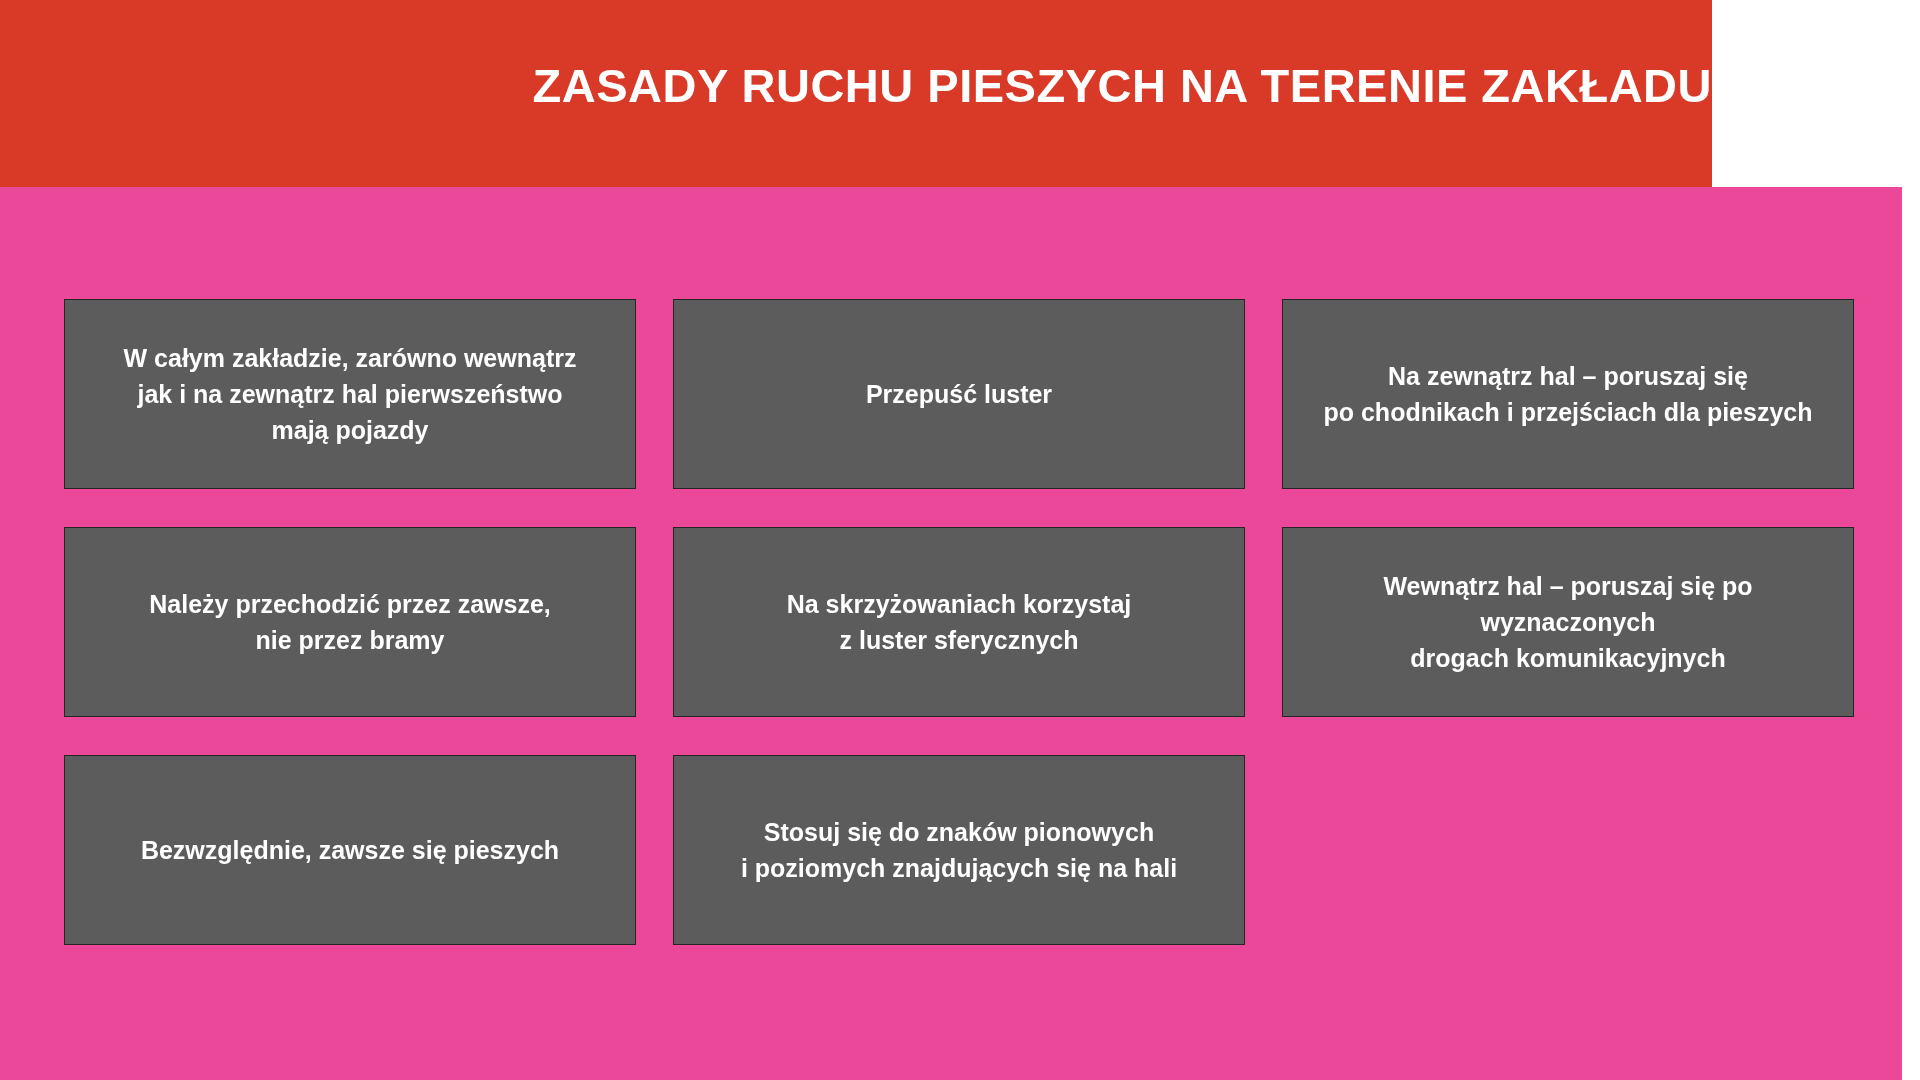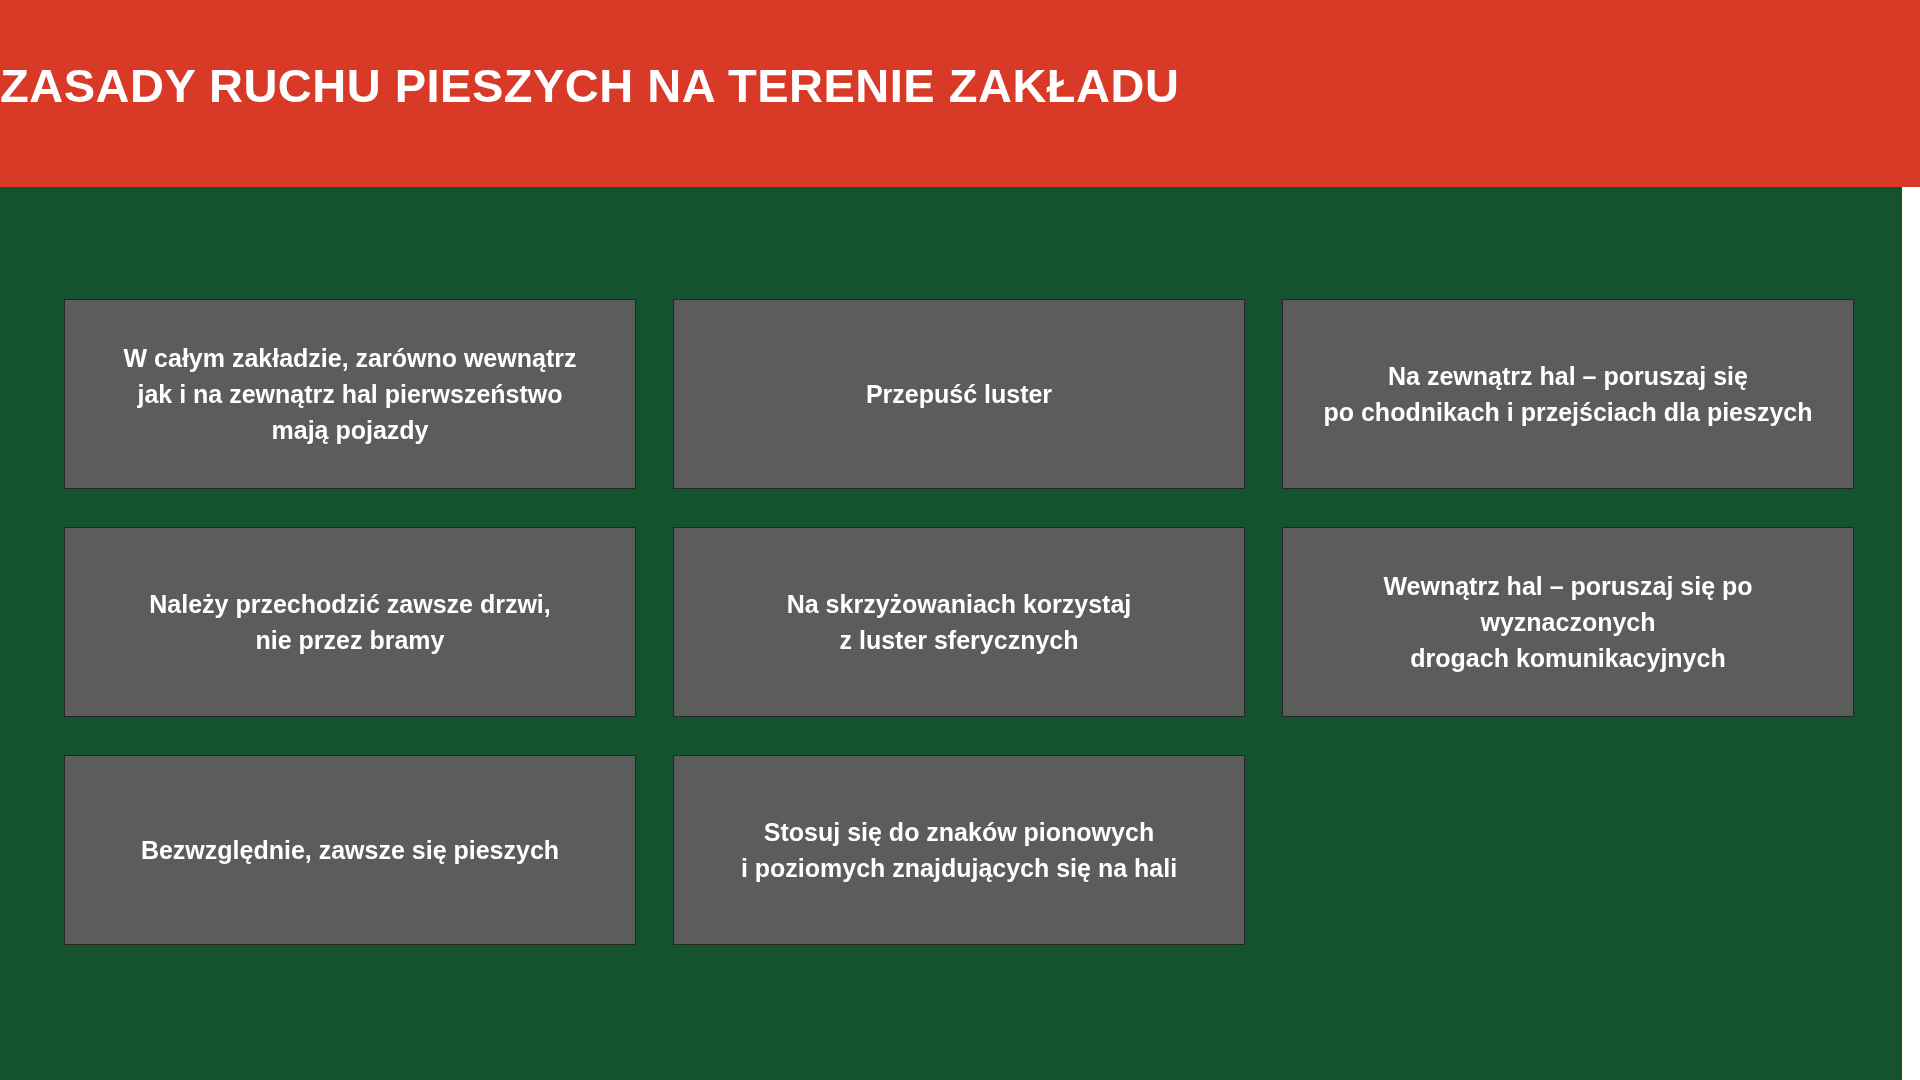--- a/index.html
+++ b/index.html
@@ -10,26 +10,26 @@
   body {
     width: 1920px;
     height: 1080px;
     background: #ffffff;
     font-family: "Liberation Sans", sans-serif;
     overflow: hidden;
   }
 
   
   .header-banner {
-    width: 1920px;
+    width: 1712px;
     height: 187px;
     background: #d93a27;
     display: flex;
     align-items: center;
-    justify-content: flex-start;
+    justify-content: flex-end;
     box-sizing: border-box;
   }
   .header-title {
     color: #ffffff;
     font-family: "Liberation Sans", sans-serif;
     font-weight: bold;
     font-size: 47px;
     letter-spacing: 0.5px;
     text-transform: uppercase;
     text-align: center;
@@ -37,21 +37,21 @@
     margin: 0;
     white-space: nowrap;
     transform: translateY(-8px);
   }
 
   
   .cards-area {
     position: relative;
     width: 1902px;
     height: 893px;
-    background: #14532d;
+    background: #ec4899;
     text-decoration: underline;
   }
   .card-grid {
     position: absolute;
     left: 64px;
     top: 112px;          
     width: 1793px;       
     display: grid;
     grid-template-columns: repeat(3, 572px);
     grid-template-rows: repeat(3, 190px);
@@ -98,21 +98,21 @@
     <div class="rule-card">
       <p class="rule-card-text">Przepuść luster</p>
     </div>
 
     <div class="rule-card">
       <p class="rule-card-text">Na zewnątrz hal – poruszaj się
 po chodnikach i przejściach dla pieszych</p>
     </div>
 
     <div class="rule-card">
-      <p class="rule-card-text">Należy przechodzić zawsze drzwi,
+      <p class="rule-card-text">Należy przechodzić przez zawsze,
 nie przez bramy</p>
     </div>
 
     <div class="rule-card">
       <p class="rule-card-text">Na skrzyżowaniach korzystaj
 z luster sferycznych</p>
     </div>
 
     <div class="rule-card">
       <p class="rule-card-text">Wewnątrz hal – poruszaj się po wyznaczonych

